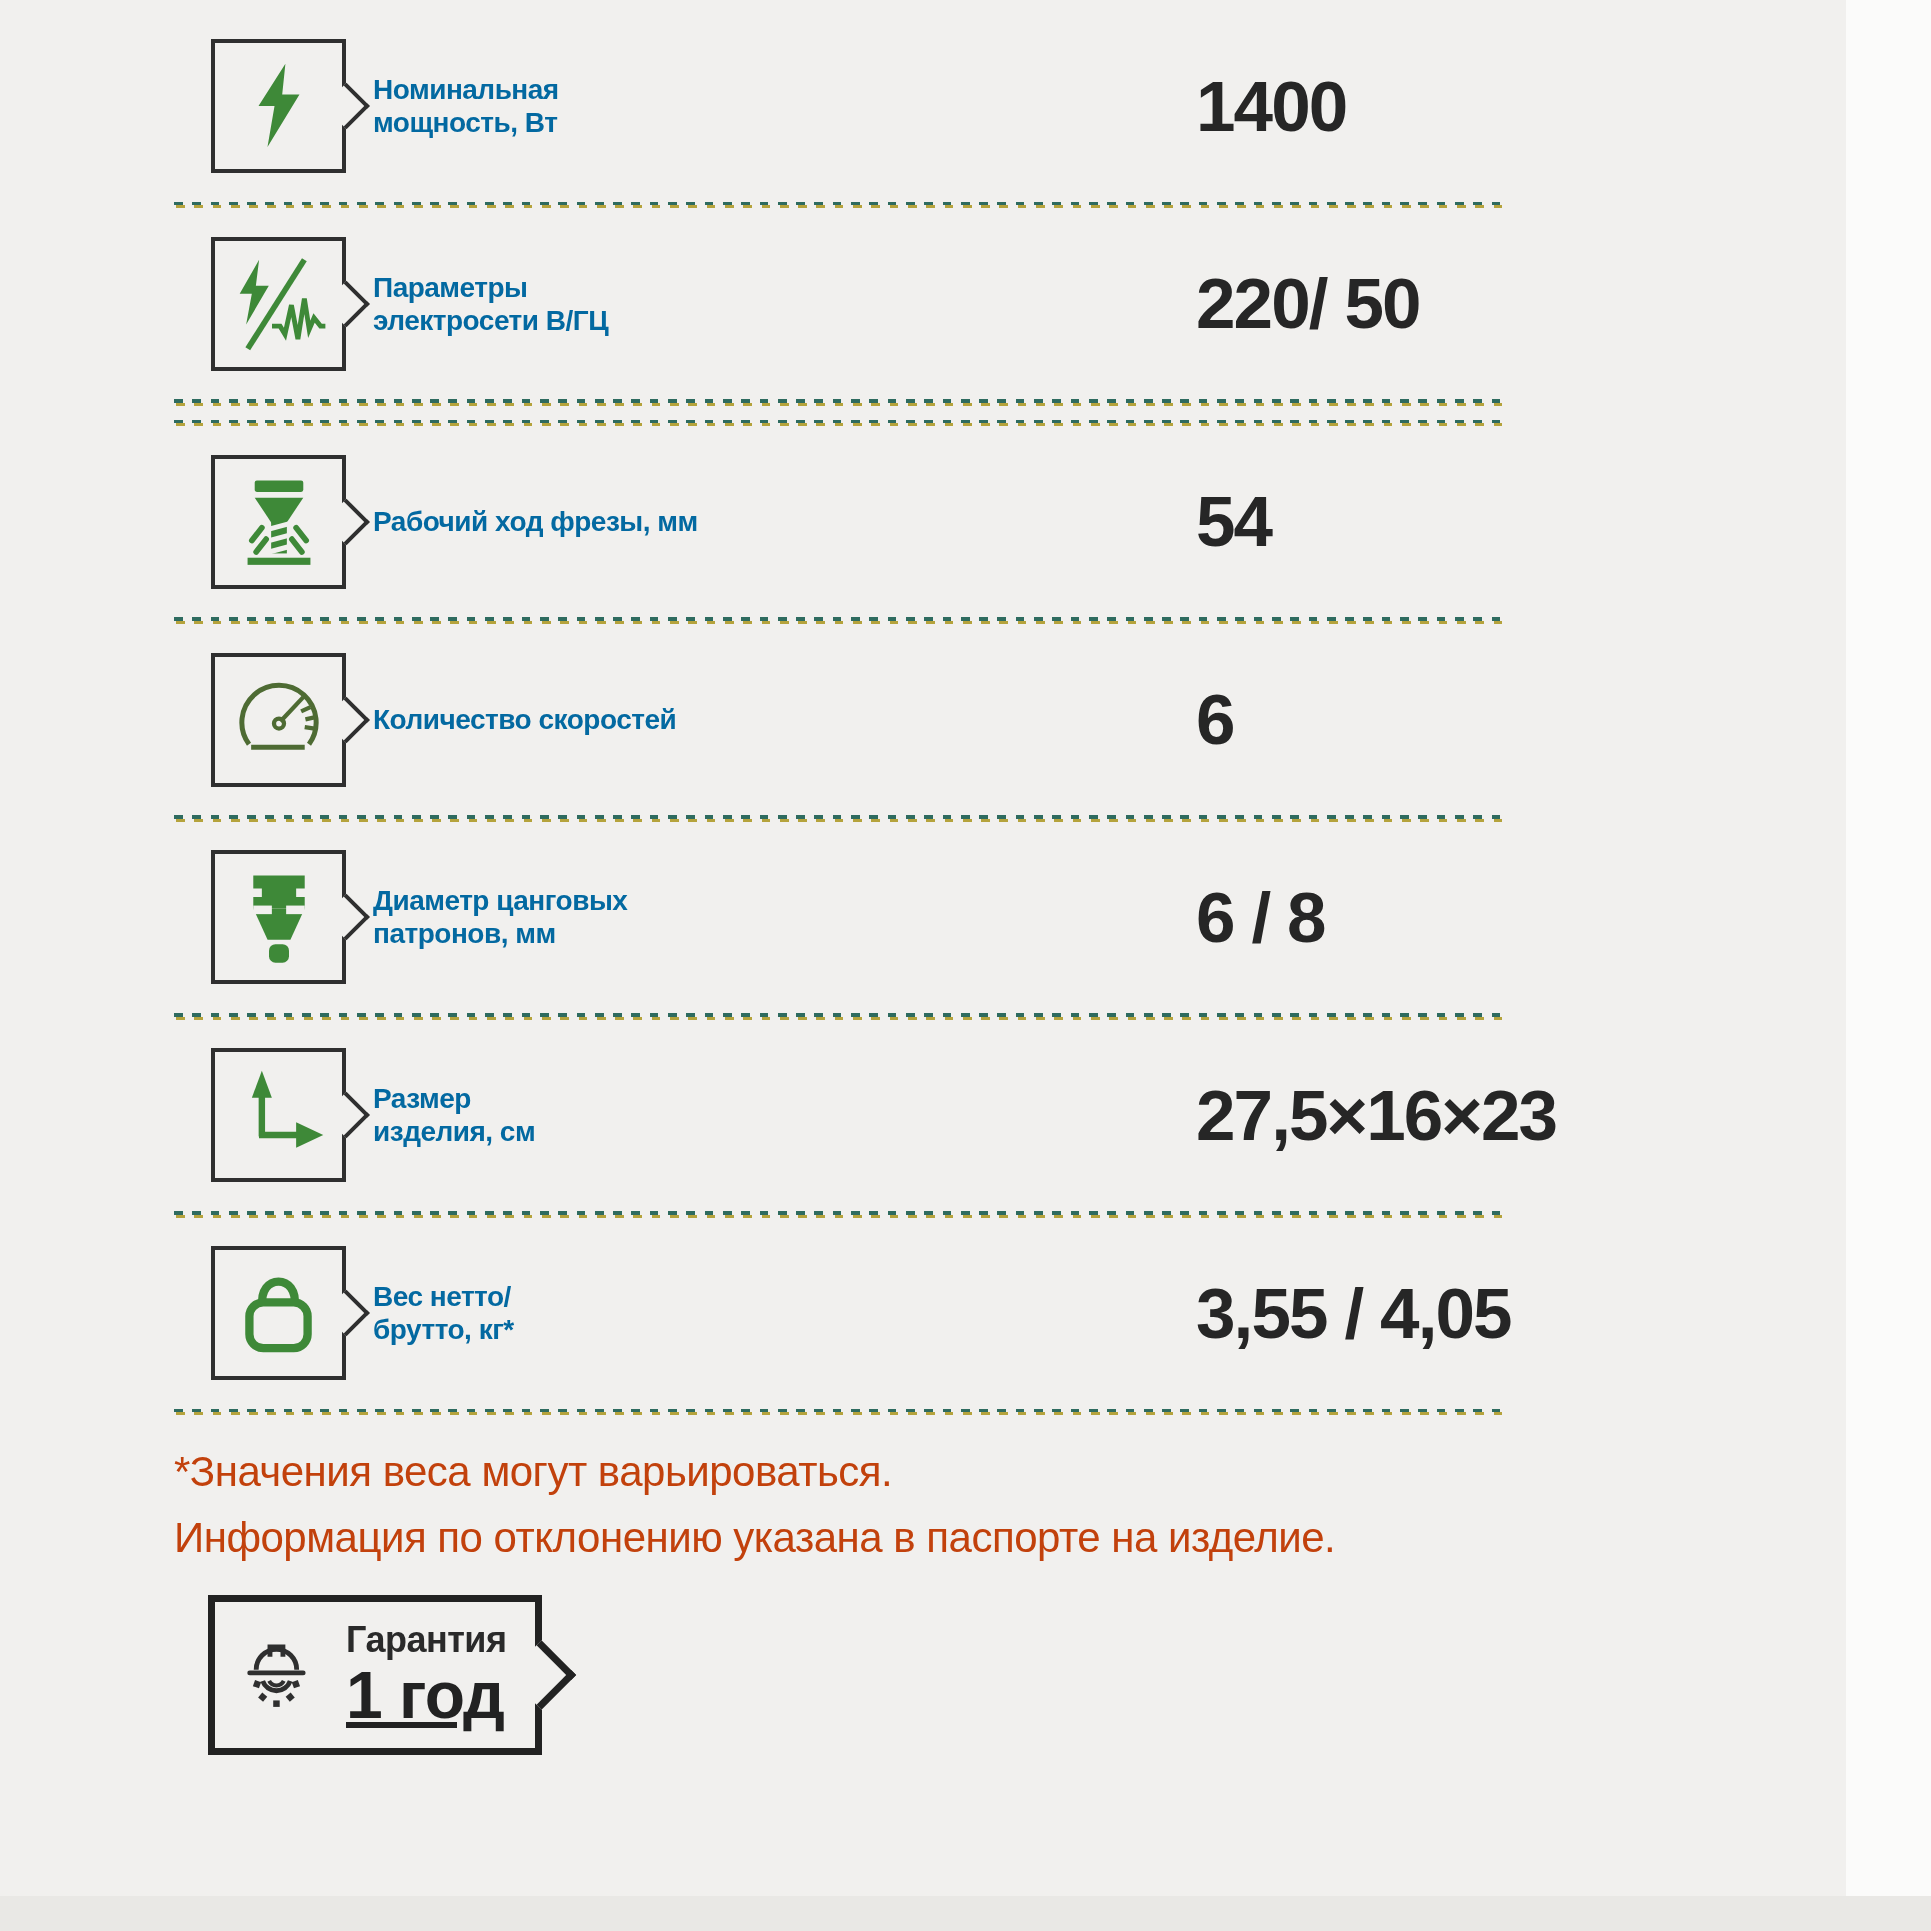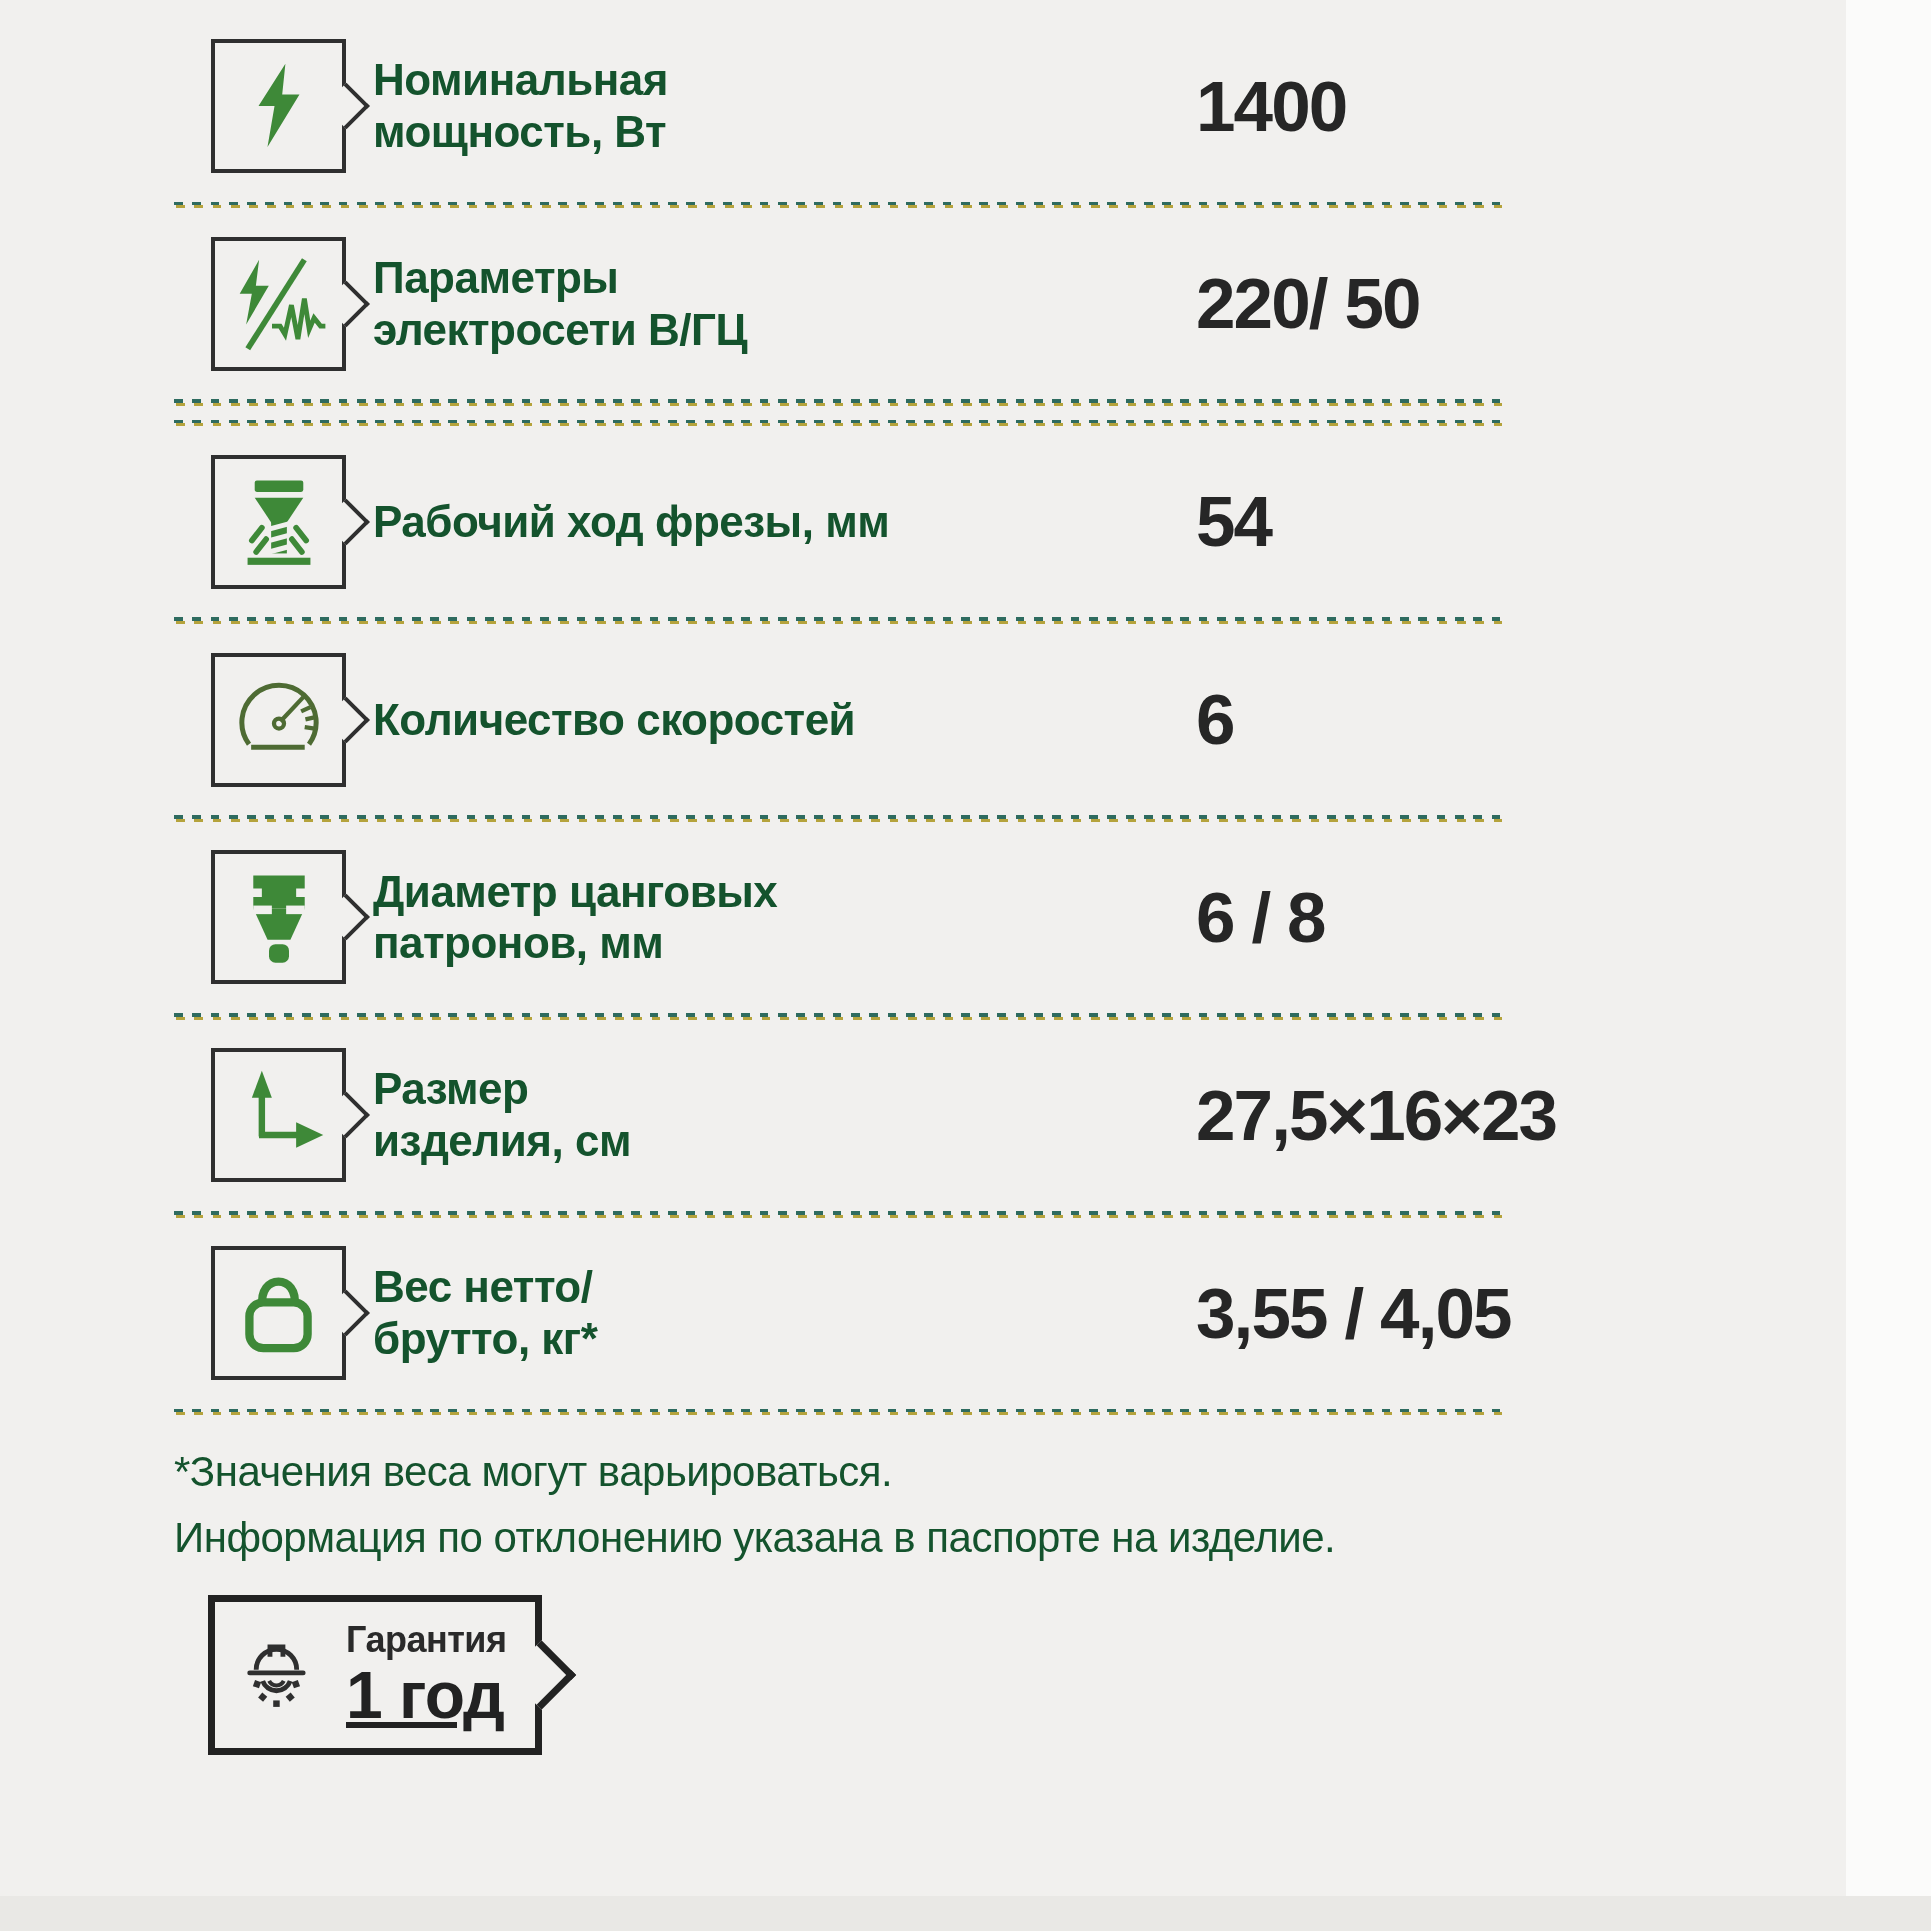--- a/index.html
+++ b/index.html
@@ -9,31 +9,31 @@
   .edge-bottom{position:absolute;left:0;bottom:0;width:100%;height:35px;background:#e9e8e5;}
   .content{position:absolute;left:174px;top:24px;width:1468px;}
 
   .spec-row{display:flex;align-items:center;height:164px;}
   .icon-box{position:relative;flex:0 0 auto;width:127px;height:126px;margin-left:37px;
             border:4.8px solid #2f2f2f;display:flex;align-items:center;justify-content:center;
             background:transparent;}
   .notch{position:absolute;right:-21px;top:50%;width:29px;height:29px;
          transform:translateY(-50%) rotate(45deg);background:#f1f0ee;
          border-top:4.8px solid #2f2f2f;border-right:4.8px solid #2f2f2f;}
-  .spec-label{width:823px;margin-left:27px;font-size:44px;font-weight:700;color:#14532d;
+  .spec-label{width:823px;margin-left:27px;font-size:28px;font-weight:700;color:#0369a1;
               line-height:1.18;letter-spacing:-0.5px;white-space:pre-line;}
   .spec-value{flex:1;font-size:71px;font-weight:700;color:#262626;letter-spacing:-1.9px;}
 
   .sep{position:relative;height:6.8px;width:1332px;margin:13.5px 0;}
   .sep::before{content:"";position:absolute;left:0;right:0;top:0;height:3.9px;
                background:repeating-linear-gradient(90deg,#2e6b5f 0 8.7px,transparent 8.7px 18.3px);}
   .sep::after{content:"";position:absolute;left:1.9px;right:0;top:3.9px;height:2.9px;
               background:repeating-linear-gradient(90deg,#b5a33c 0 8.7px,transparent 8.7px 18.3px);}
 
-  .footnote{margin-top:33px;font-size:42px;color:#14532d;letter-spacing:-0.5px;}
+  .footnote{margin-top:33px;font-size:42px;color:#c2410c;letter-spacing:-0.5px;}
   .footnote div{margin-bottom:17.4px;}
 
   .warranty{position:relative;display:inline-flex;align-items:center;margin:15.4px 0 0 34px;
             border:7.7px solid #222;padding:17.4px 29px 17.4px 25px;min-width:251px;min-height:116px;
             box-sizing:border-box;}
   .warranty .notch-big{position:absolute;right:-31px;top:50%;width:42px;height:42px;
          transform:translateY(-50%) rotate(45deg);background:#f1f0ee;
          border-top:7.7px solid #222;border-right:7.7px solid #222;}
   .warranty-icon{flex:0 0 auto;margin-right:25px;}
   .warranty-label{font-size:36px;font-weight:700;color:#2a2a2a;letter-spacing:-0.5px;}

